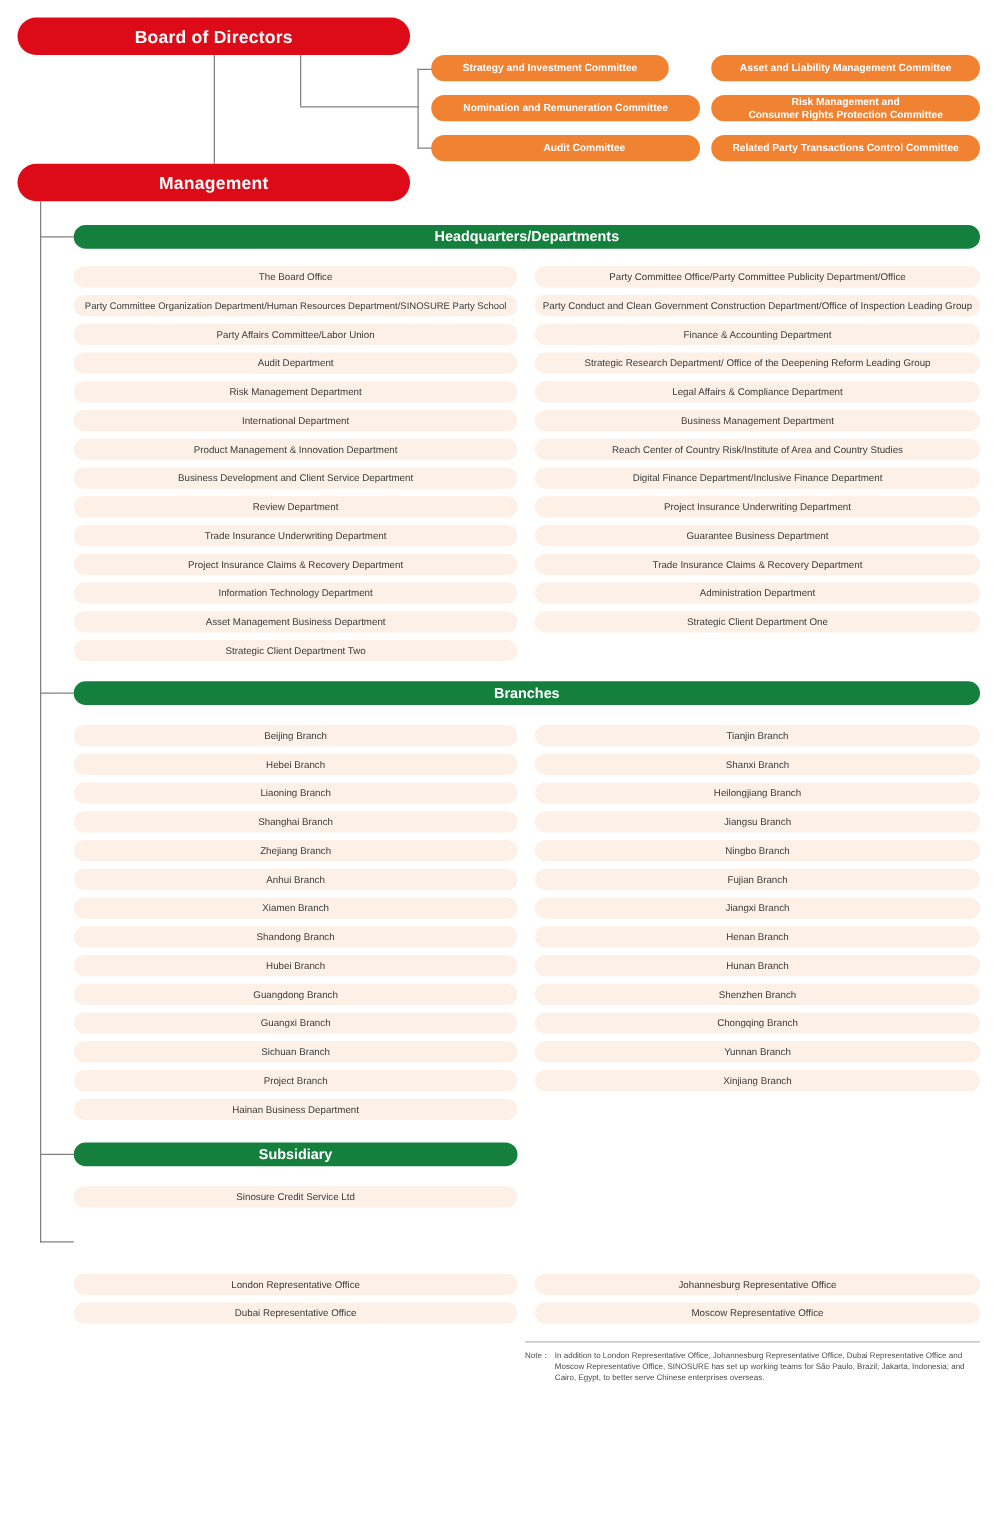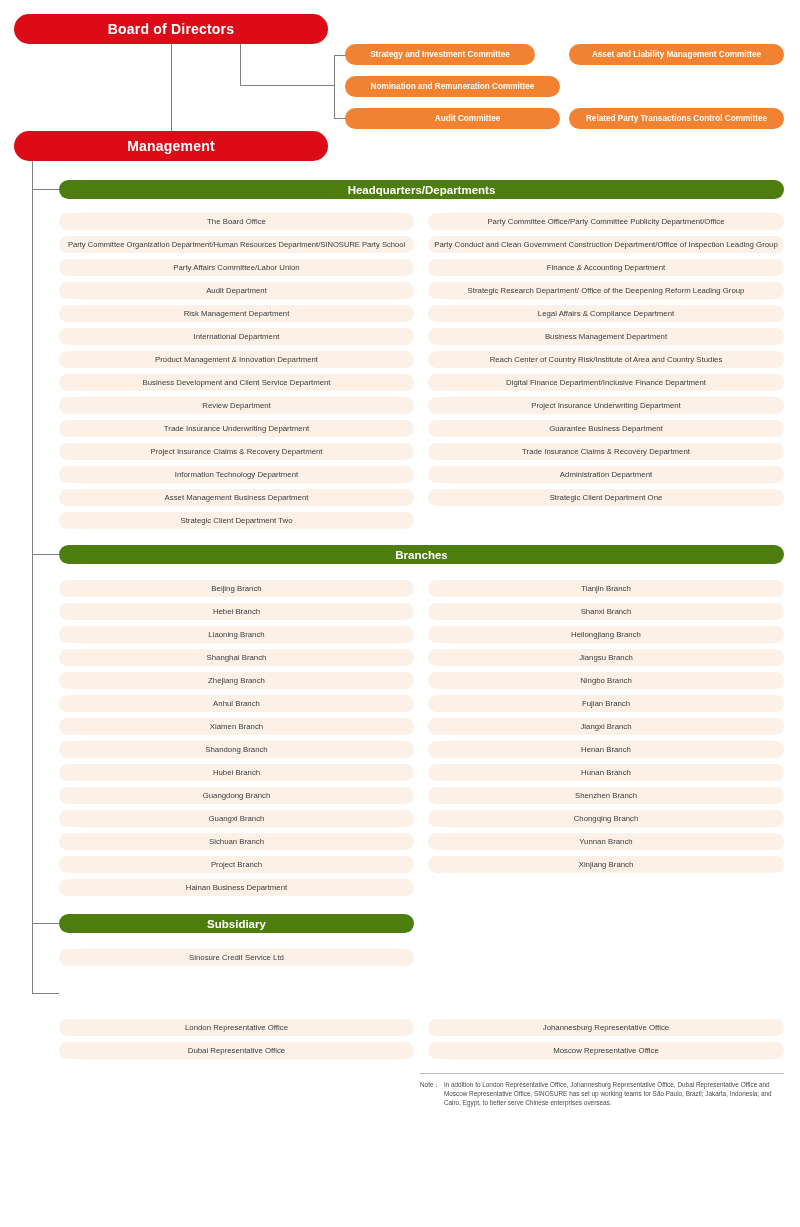--- a/index.html
+++ b/index.html
@@ -38,21 +38,21 @@
     font-size: 8.2px;
     line-height: 10px;
     display: flex; align-items: center; justify-content: center;
     text-align: center;
     padding: 0 6px;
   }
 
   
   .section-head {
     position: absolute;
-    background: #4d7c0f;
+    background: #15803d;
     color: #ffffff;
     border-radius: 11px;
     font-weight: bold;
     font-size: 11.5px;
     display: flex; align-items: center; justify-content: center;
     height: 19px;
   }
 
   
   .item {
@@ -110,20 +110,24 @@
   <div class="committee" style="left:345px; top:76px; width:215px; height:21px;">
     <span>Nomination and Remuneration Committee</span>
   </div>
   <div class="committee" style="left:345px; top:108px; width:215px; height:21px;padding-left:36px;">
     <span>Audit Committee</span>
   </div>
 
   <div class="committee" style="left:569px; top:44px; width:215px; height:21px;">
     <span>Asset and Liability Management Committee</span>
   </div>
+  <div class="committee" style="left:569px; top:76px; width:215px; height:21px; flex-direction:column;">
+    <span>Risk Management and</span>
+    <span>Consumer Rights Protection Committee</span>
+  </div>
   <div class="committee" style="left:569px; top:108px; width:215px; height:21px;">
     <span>Related Party Transactions Control Committee</span>
   </div>
 
   <div class="line vline" style="left:32px; top:161px; width:1px; height:833px;"></div>
 
   <div class="line hline" style="left:32px; top:189px; width:27px; height:1px;"></div>
   <div class="line hline" style="left:32px; top:554px; width:27px; height:1px;"></div>
   <div class="line hline" style="left:32px; top:923px; width:27px; height:1px;"></div>
   <div class="line hline" style="left:32px; top:993px; width:27px; height:1px;"></div>

